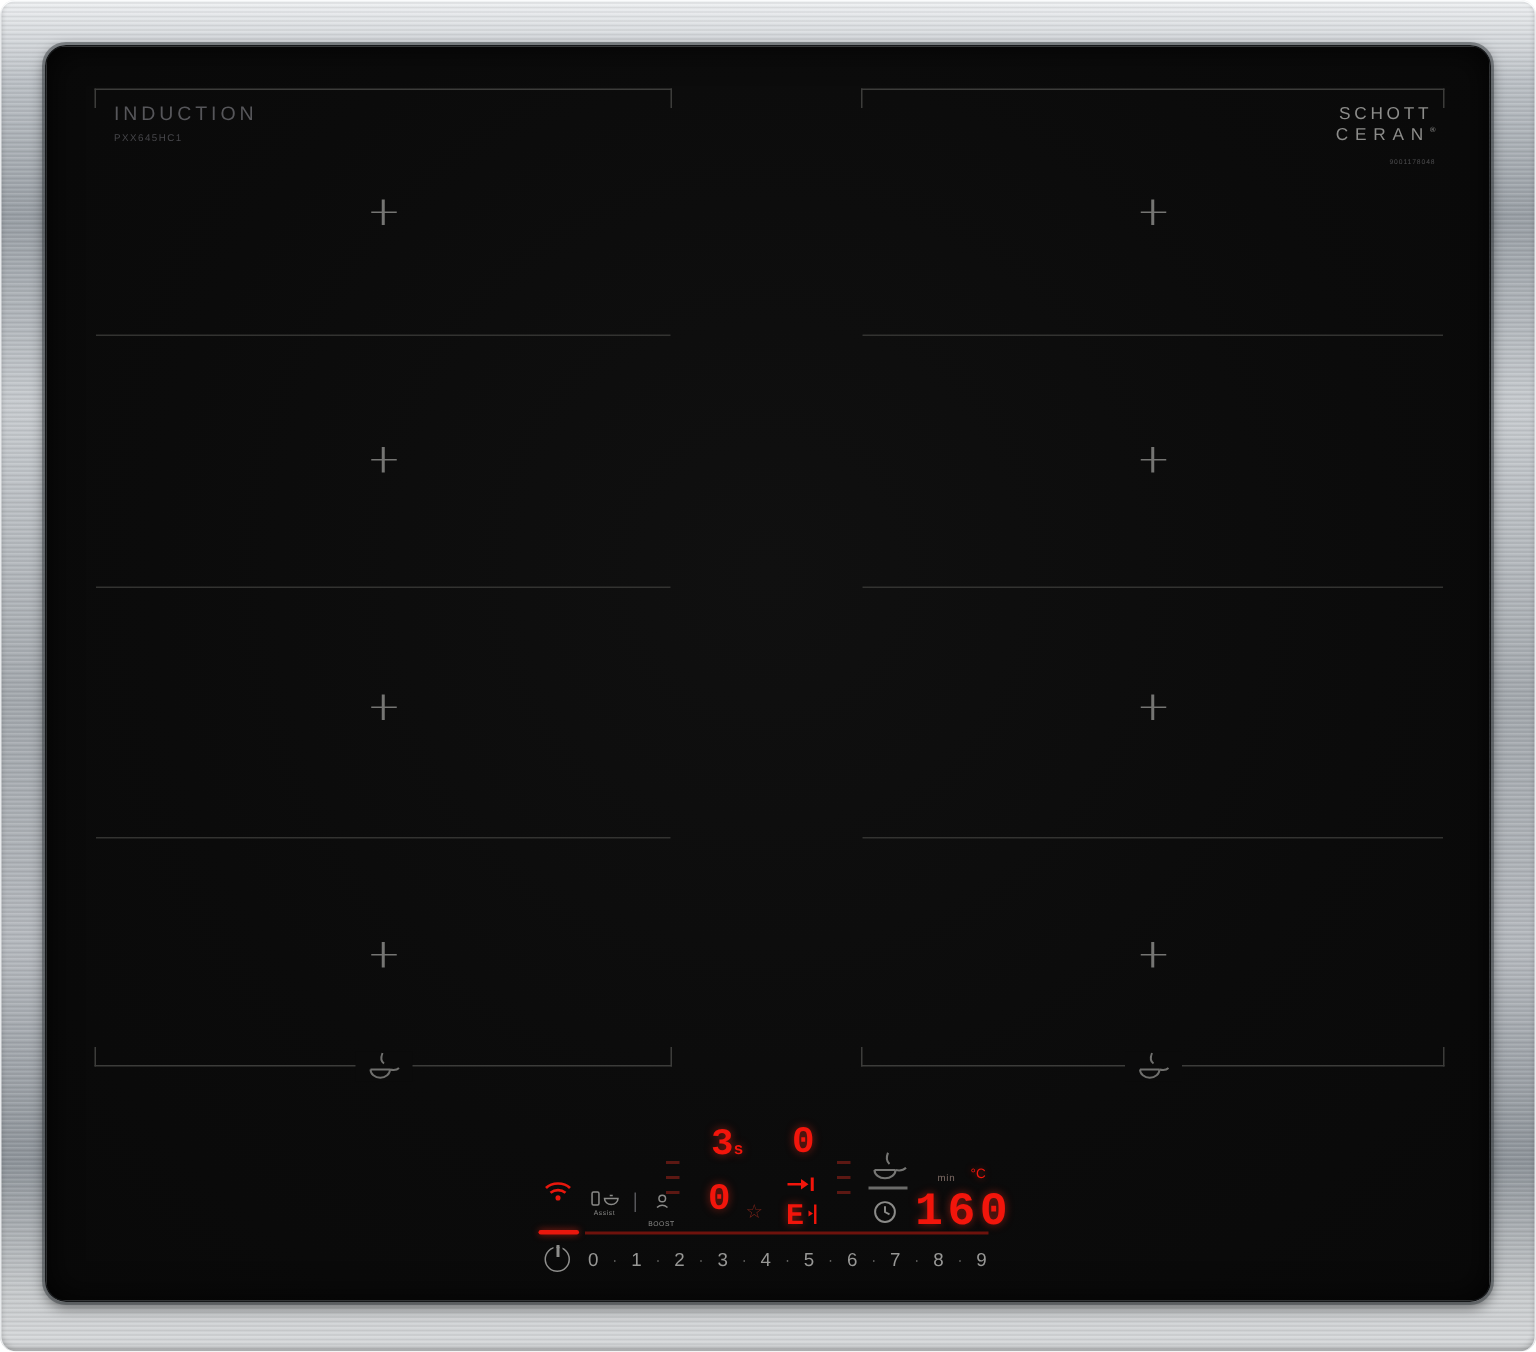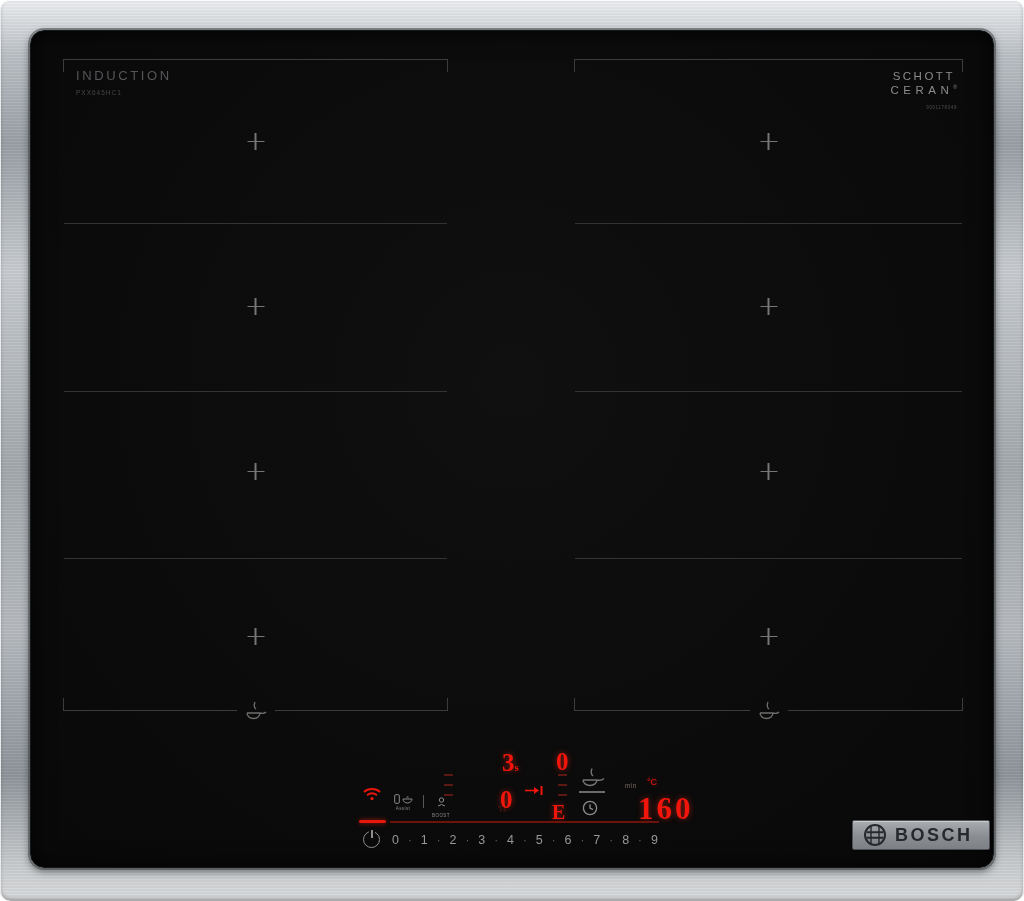--- a/index.html
+++ b/index.html
@@ -49,22 +49,22 @@
   .brand-induction .big{font-size:13px;letter-spacing:2.6px;}
   .brand-induction .model{font-size:6.5px;letter-spacing:1px;color:#47474b;margin-top:6px;}
   .brand-schott{position:absolute;right:36px;top:38px;color:#8c8c8a;text-align:center;line-height:1.25;margin-left:15px;}
   .brand-schott .l1{font-size:11.5px;letter-spacing:2.5px;}
   .brand-schott .l2{font-size:11.5px;letter-spacing:4.5px;}
   .brand-schott sup{font-size:5px;letter-spacing:0;}
   .brand-schott .part{font-size:4.5px;letter-spacing:.6px;color:#4e4e50;margin-top:7px;text-align:right;}
 
   
   .ctl{position:absolute;}
-  .led{font-family:Liberation Serif, serif;font-weight:700;color:#f2150b;
-       text-shadow:0 0 6px rgba(255,45,25,.5);line-height:1;margin-left:28px;}
+  .led{font-family:Liberation Mono, monospace;font-weight:700;color:#f2150b;
+       text-shadow:0 0 6px rgba(255,45,25,.5);line-height:1;}
   .d-timer{left:443px;top:719px;font-size:25px;}
   .d-timer .unit{font-size:11px;vertical-align:baseline;}
   .d-top0{left:497px;top:718px;font-size:25px;}
   .d-bot0{left:441px;top:756px;font-size:25px;}
   .d-temp{left:579px;top:762px;font-size:31px;letter-spacing:3px;}
   .lbl-min{left:594px;top:751px;font-size:6.5px;color:#7c6a64;letter-spacing:.5px;}
   .lbl-degc{left:616px;top:746px;font-size:9px;color:#f2150b;text-shadow:0 0 4px rgba(255,45,25,.5);}
 
   .dashes{width:10px;}
   .dashes i{display:block;width:9px;height:2px;background:rgba(205,42,30,.42);margin:0 0 8px 0;}
@@ -263,24 +263,16 @@
         <span class="dot">·</span>
         <span>6</span>
         <span class="dot">·</span>
         <span>7</span>
         <span class="dot">·</span>
         <span>8</span>
         <span class="dot">·</span>
         <span>9</span>
       </div>
 
-      <div class="ctl badge">
-        <svg width="24" height="24" viewBox="0 0 24 24" fill="none" stroke="#26292d" stroke-width="2">
-          <circle cx="12" cy="12" r="10"></circle>
-          <path d="M3.5 9.2 h17 M3.5 14.8 h17"></path>
-          <path d="M8 3 v18 M16 3 v18" stroke-width="1.4"></path>
-        </svg>
-        <span class="word">BOSCH</span>
-      </div>
 
     </div>
   </div>
 </div>
 
 </body></html>

